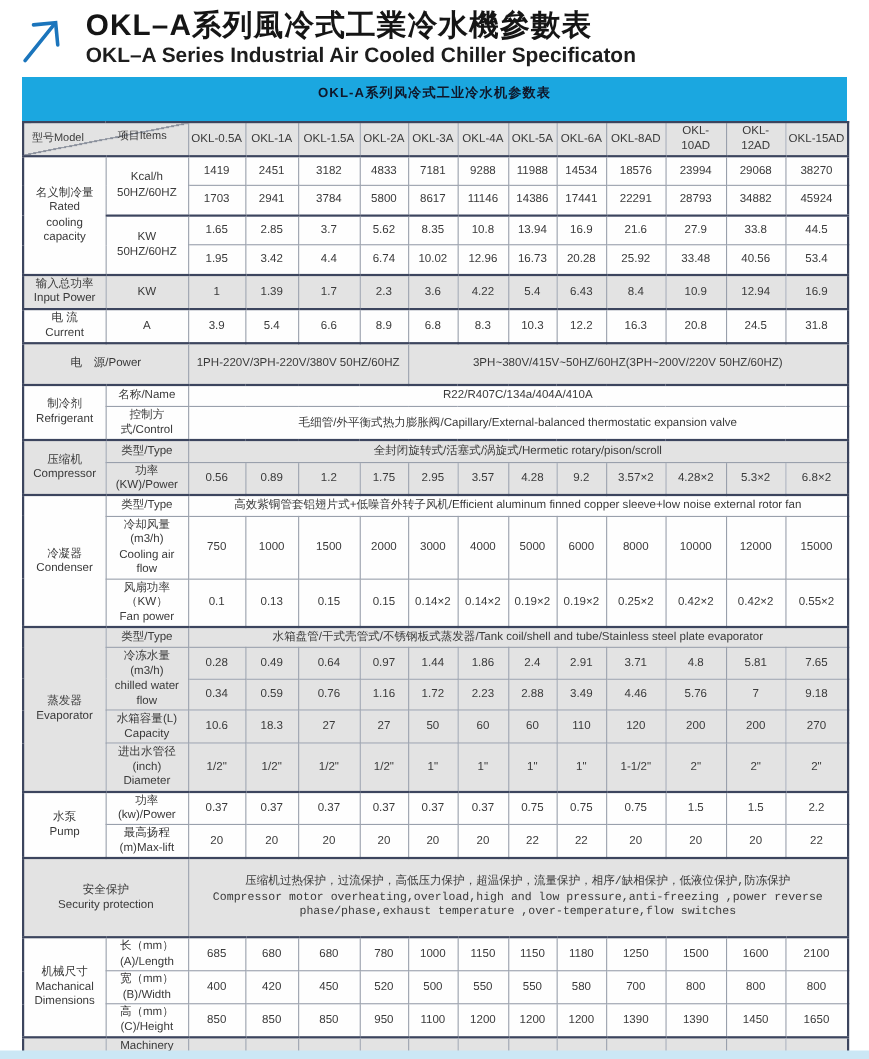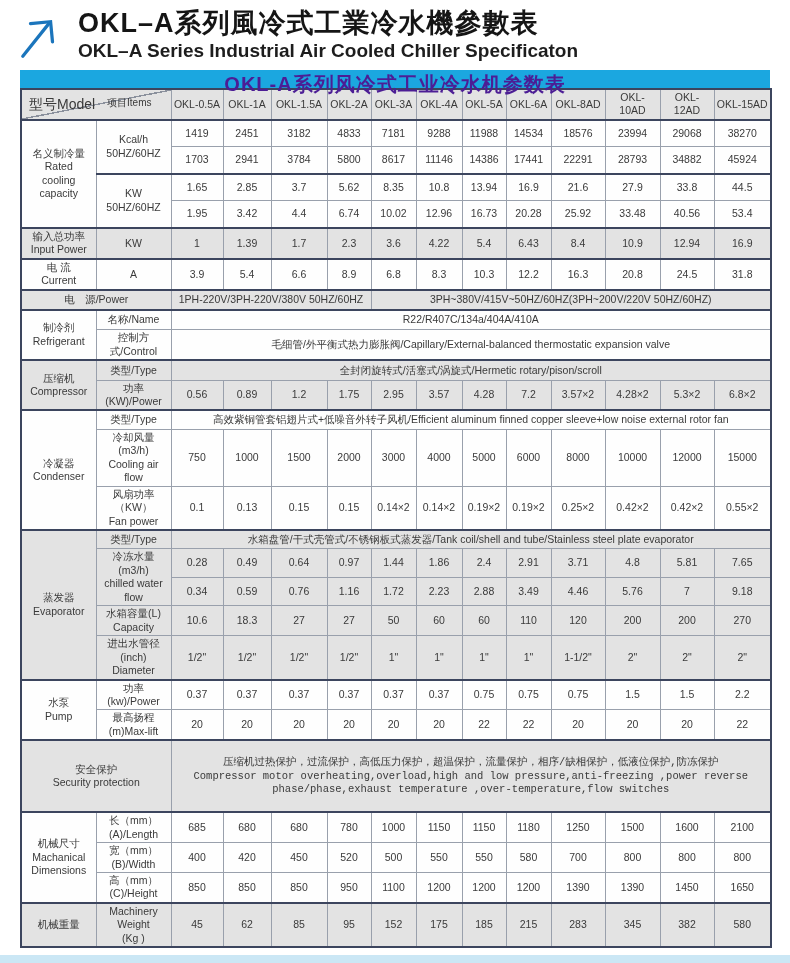--- a/index.html
+++ b/index.html
@@ -2,52 +2,52 @@
 <html><head>
 <meta charset="utf-8">
 <style>
   * { margin:0; padding:0; box-sizing:border-box; }
   html,body { background:#fff; }
   .page {
     width:790px; height:963px; position:relative; background:#ffffff;
     font-family:"Liberation Sans", sans-serif; color:#222; overflow:hidden;
   }
   
-  .hdr { display:flex; align-items:center; gap:14px; padding:8px 20px 0 18px; }
+  .hdr { display:flex; align-items:flex-start; gap:14px; padding:8px 20px 0 18px; }
   .hdr .titles { display:flex; flex-direction:column; }
   .title-zh { font-size:27px; font-weight:700; color:#151515; letter-spacing:1px; line-height:1.15; }
   .title-en { font-size:19px; font-weight:700; color:#1d1d1d; margin-top:1px; }
   .logo { margin-top:4px; }
   
   .bar {
-    margin:8px 20px 0 20px; height:18px; line-height:29px; text-align:center;
-    color:#4c1d95; font-size:20px; font-weight:700; letter-spacing:1px;
+    margin:8px 20px 0 20px; height:40px; line-height:29px; text-align:center;
+    color:#0f172a; font-size:12px; font-weight:700; letter-spacing:1px;
   }
   
   table.spec { margin:0 20px; border-collapse:collapse; table-layout:fixed; width:750px;
     border:2px solid #3c455e; background:#fefefe; }
   table.spec td {
     border:1px solid #99a0ac; text-align:center; vertical-align:middle;
     font-size:10.5px; color:#3a3a3a; padding:1px 2px; line-height:1.28; overflow:hidden;
   }
   tr.alt { background:#e3e3e3; }
   tr.sec td { border-top:2px solid #3c455e; }
   td.corner { position:relative; padding:0 7px;
     background-image:linear-gradient(to bottom right, transparent calc(50% - 0.7px), #8a909c calc(50% - 0.7px), #8a909c calc(50% + 0.7px), transparent calc(50% + 0.7px));
   }
-  td.corner .c-l { position:absolute; left:7px; top:50%; transform:translateY(-42%); font-size:14px; }
+  td.corner .c-l { position:absolute; left:7px; top:50%; transform:translateY(-42%); font-size:10px; }
   td.corner .c-r { position:absolute; right:19px; top:50%; transform:translateY(-58%); font-size:10px; }
   td.mh { font-size:10px; }
   td.lbl, td.sub { white-space:pre-line; font-size:10.5px; }
   td.span-txt { font-size:10.5px; }
   td.left { text-align:left; padding:4px 7px; white-space:pre-line; line-height:1.5; font-size:10.5px;font-family:Liberation Mono, monospace; }
   thead tr { height:30px; background:#e3e3e3; }
   tbody tr:nth-child(1), tbody tr:nth-child(2), tbody tr:nth-child(3), tbody tr:nth-child(4) { height:27px; }
   tbody tr:nth-child(5), tbody tr:nth-child(6) { height:28px; }
-  tbody tr:nth-child(7) { height:20px; }
+  tbody tr:nth-child(7) { height:38px; }
   tbody tr:nth-child(8), tbody tr:nth-child(9), tbody tr:nth-child(10) { height:20px; }
   tbody tr:nth-child(11) { height:21px; }
   tbody tr:nth-child(12), tbody tr:nth-child(15) { height:19px; }
   tbody tr:nth-child(13) { height:29px; }
   tbody tr:nth-child(14) { height:30px;border-radius:15px; }
   tbody tr:nth-child(16), tbody tr:nth-child(17) { height:21px; }
   tbody tr:nth-child(18), tbody tr:nth-child(19) { height:30px; }
   tbody tr:nth-child(20), tbody tr:nth-child(21) { height:19px; }
   tbody tr:nth-child(22) { height:72px; }
   tbody tr:nth-child(23), tbody tr:nth-child(24), tbody tr:nth-child(25) { height:20px; }
@@ -234,21 +234,21 @@
         </tr>
         <tr class="alt">
           <td class="sub">功率(KW)/Power</td>
           <td class="val">0.56</td>
           <td class="val">0.89</td>
           <td class="val">1.2</td>
           <td class="val">1.75</td>
           <td class="val">2.95</td>
           <td class="val">3.57</td>
           <td class="val">4.28</td>
-          <td class="val">7.2</td>
+          <td class="val">9.2</td>
           <td class="val">3.57×2</td>
           <td class="val">4.28×2</td>
           <td class="val">5.3×2</td>
           <td class="val">6.8×2</td>
         </tr>
         <tr class="sec">
           <td rowspan="3" class="lbl">冷凝器
 Condenser</td>
           <td class="sub">类型/Type</td>
           <td colspan="12" class="span-txt">高效紫铜管套铝翅片式+低噪音外转子风机/Efficient aluminum finned copper sleeve+low noise external rotor fan</td>

